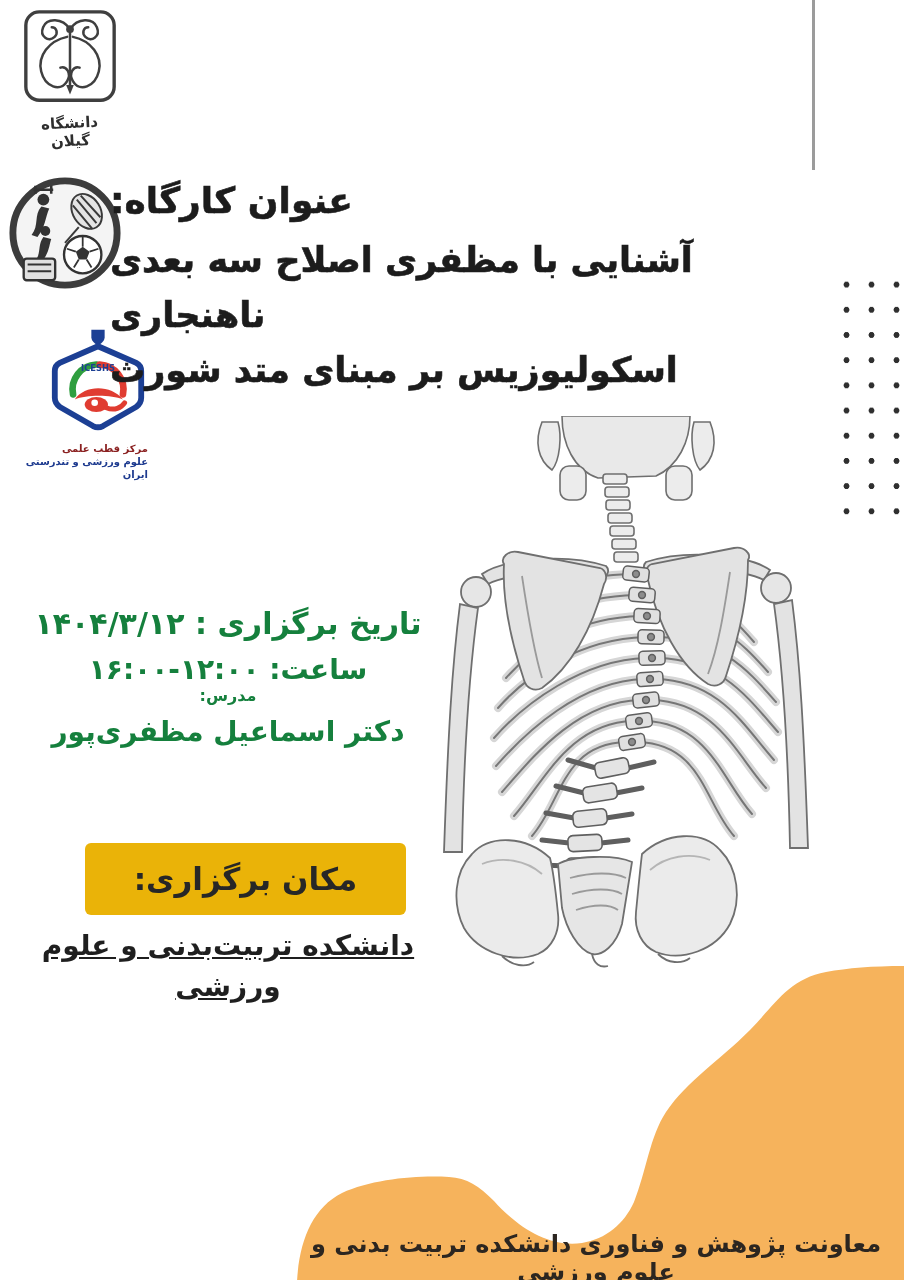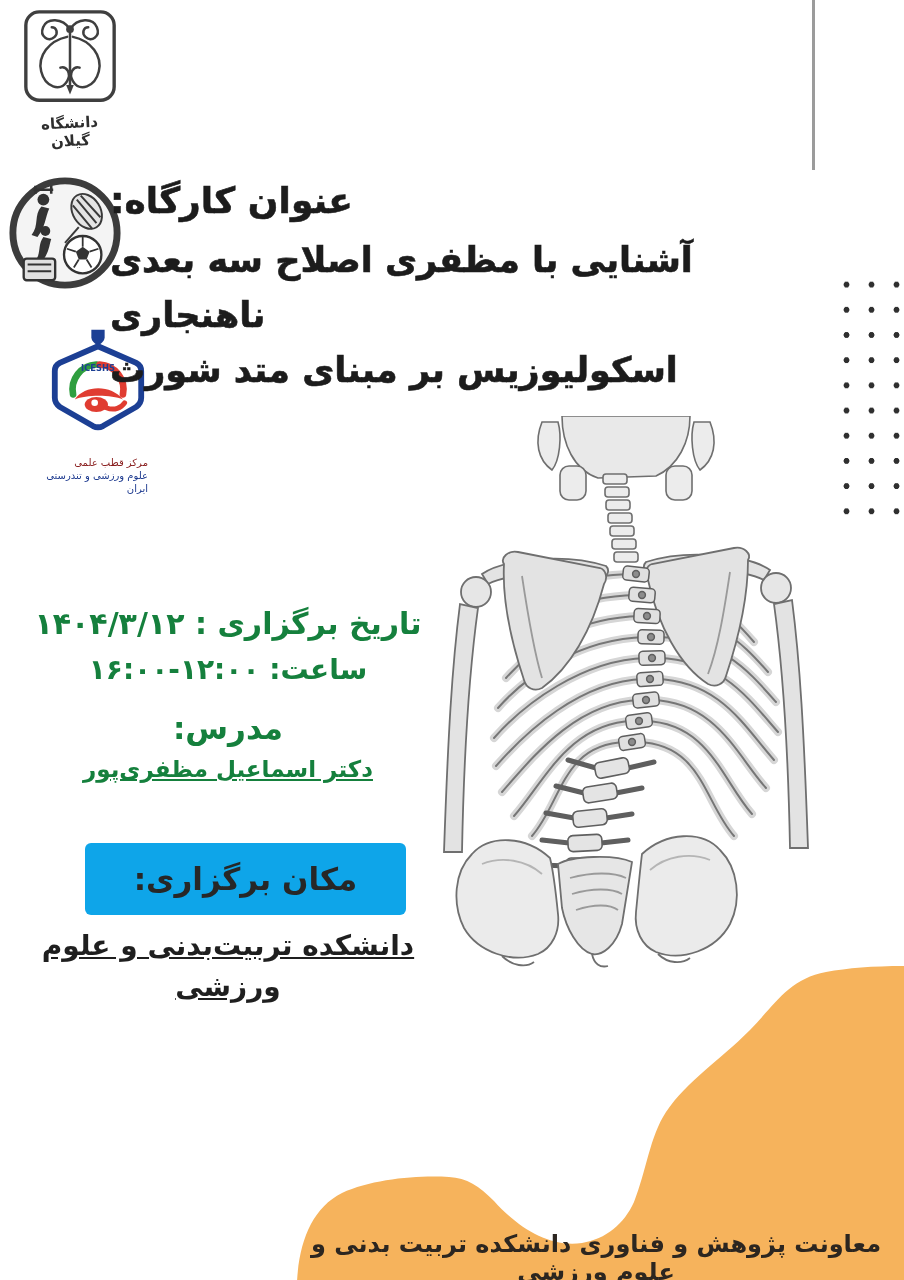--- a/index.html
+++ b/index.html
@@ -5,21 +5,21 @@
   html,body{margin:0;padding:0;background:#ffffff;}
   .poster{
     position:relative;width:904px;height:1280px;background:#ffffff;overflow:hidden;
     font-family:"DejaVu Sans","Liberation Sans",sans-serif;direction:rtl;color:#222;
   }
   
   .logo-uog{position:absolute;left:20px;top:8px;width:100px;text-align:center;}
   .logo-uog .caption{font-size:15px;font-weight:bold;color:#2e2e2e;transform:rotate(-3deg);margin-top:2px;}
   .logo-sports{position:absolute;left:6px;top:172px;width:118px;height:122px;}
   .logo-iceshs{position:absolute;left:22px;top:328px;width:126px;text-align:right;}
-  .logo-iceshs .caption{font-size:10px;font-weight:normal;color:#1d3a8f;line-height:1.3;margin-top:16px;}
+  .logo-iceshs .caption{font-size:10px;font-weight:bold;color:#1d3a8f;line-height:1.3;margin-top:2px;}
   .logo-iceshs .caption .l1{color:#8a2020;}
   
   .title-block{
     position:absolute;top:180px;left:110px;width:700px;text-align:left;
     color:#1c1c1c;font-weight:bold;-webkit-text-stroke:0.6px #1c1c1c;
   }
   .title-heading{font-size:36px;margin-bottom:12px;}
   .title-line{font-size:35px;line-height:55px;}
   
   .gray-line{position:absolute;left:812px;top:0;width:3px;height:170px;background:#9b9b9b;}
@@ -27,22 +27,22 @@
     position:absolute;left:834px;top:272px;width:72px;height:250px;
     background-image:radial-gradient(circle,#2f2f2f 2.6px,rgba(0,0,0,0) 3.3px);
     background-size:25px 25.2px;background-position:0 0;
   }
   
   .skeleton{position:absolute;left:442px;top:416px;width:368px;height:552px;}
   
   .info-block{position:absolute;left:12px;top:606px;width:432px;text-align:center;font-weight:bold;color:#15803d;}
   .date-line{font-size:30px;margin-bottom:12px;}
   .time-line{font-size:28px;}
-  .instructor-label{font-size:31px;margin-bottom:10px;margin-top:24px;}
-  .instructor-name{font-size:23px;text-decoration:underline;}
+  .instructor-label{font-size:16px;margin-bottom:10px;}
+  .instructor-name{font-size:28px;}
   
   .location-badge{
     position:absolute;left:85px;top:843px;width:321px;height:72px;border-radius:6px;
     display:flex;align-items:center;justify-content:center;
     font-size:31px;font-weight:bold;color:#272727;
   }
   .venue{position:absolute;left:12px;top:926px;width:432px;text-align:center;
          font-size:28px;font-weight:bold;color:#1f1f1f;line-height:1.45;text-decoration:underline;}
   
   .footer-wave{position:absolute;left:0;top:960px;width:904px;height:320px;}
@@ -258,21 +258,21 @@
       <span>۱۴۰۴/۳/۱۲</span>
     </div>
     <div class="time-line">
       <span>ساعت:</span>
       <span>۱۲:۰۰-۱۶:۰۰</span>
     </div>
     <div class="instructor-label">مدرس:</div>
     <div class="instructor-name">دکتر اسماعیل مظفری‌پور</div>
   </div>
 
-  <div class="location-badge" style="background: #0ea5e9;">مکان برگزاری:</div>
+  <div class="location-badge" style="background: #eab308;">مکان برگزاری:</div>
   <div class="venue">
     <div>دانشکده تربیت‌بدنی و علوم ورزشی</div>
   </div>
 
   <svg class="footer-wave" viewBox="0 0 904 320">
     <path d="M904,6 C872,6 848,8 826,12 C788,19 774,46 750,70 C718,102 688,120 666,152 C650,176 646,212 634,242 C624,264 606,279 582,283 C550,288 518,268 494,241 C479,226 467,218 449,217 C418,215 372,219 342,233 C312,248 299,282 297,322 L904,322 Z" fill="#F6B35C"></path>
   </svg>
   <div class="footer-text">معاونت پژوهش و فناوری دانشکده تربیت بدنی و علوم ورزشی</div>
 
 </div>

